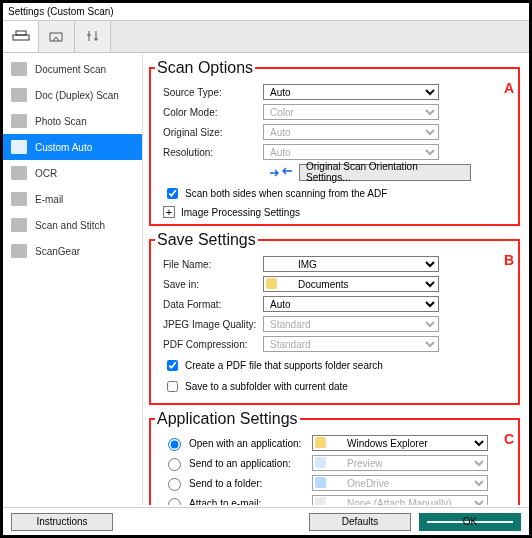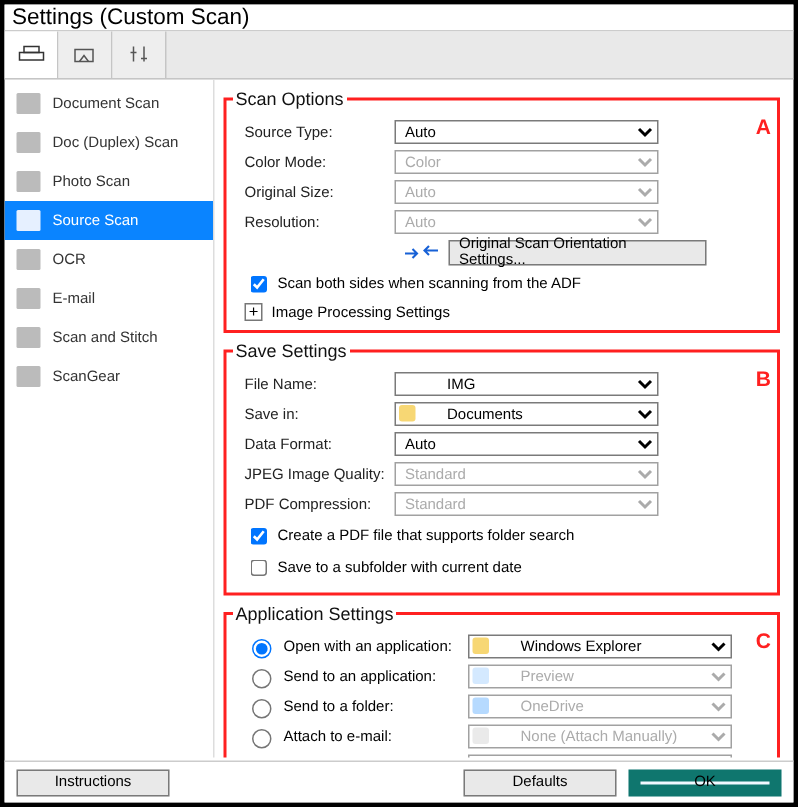--- a/index.html
+++ b/index.html
@@ -1,30 +1,30 @@
 <!DOCTYPE html>
 <html><head>
 <meta charset="utf-8">
 <style>
   * { box-sizing: border-box; font-family: "Segoe UI", Tahoma, sans-serif; }
   html, body { margin: 0; padding: 0; }
   body { width: 532px; height: 538px; border: 3px solid #000; background: #fff; font-size: 10px; color: #000; position: relative; }
-  .titlebar { height: 18px; line-height: 18px; padding-left: 5px; font-size: 15px; border-bottom: 1px solid #ccc; background: #fff; }
+  .titlebar { height: 18px; line-height: 18px; padding-left: 5px; font-size: 10px; border-bottom: 1px solid #ccc; background: #fff; }
   .topbar { height: 32px; background: #e9e9e9; border-bottom: 1px solid #c5c5c5; display: flex; }
   .topbar .tab { width: 36px; height: 100%; display: flex; align-items: center; justify-content: center; border-right: 1px solid #c5c5c5; background: #eee; cursor: pointer; }
   .topbar .tab.active { background: #fff; }
   .content { display: flex; height: 452px; }
   .sidebar { width: 140px; border-right: 1px solid #ddd; padding-top: 3px; }
   .sb-item { height: 26px; display: flex; align-items: center; padding-left: 8px; gap: 8px; cursor: pointer; color: #333; }
   .sb-item.active { background: #0a84ff; color: #fff; }
   .sb-ico { width: 16px; height: 14px; background: #bbb; display: inline-block; border-radius: 1px; position: relative; }
   .sb-item.active .sb-ico { background: #e6f0ff; }
   .panel { flex: 1; padding: 6px 9px 4px 6px; overflow: hidden; }
   fieldset.section { border: 2px solid #ff2020; margin: 0 0 5px 0; padding: 4px 6px 6px 6px; position: relative; }
-  fieldset.section > legend { font-size: 12px; color: #111; padding: 0 2px; margin-left: -2px; }
+  fieldset.section > legend { font-size: 16px; color: #111; padding: 0 2px; margin-left: -2px; }
   .badge { position: absolute; right: 4px; top: 3px; color: #ff2020; font-size: 14px; font-weight: bold; }
   .row { display: flex; align-items: center; height: 18px; margin: 2px 0; }
   .row label { width: 106px; padding-left: 6px; color: #222; }
   select.ctl, input.ctl { height: 16px; border: 1px solid #7a7a7a; background: #fff; font-size: 10px; padding: 0 2px; }
   .ctl-wide { width: 176px; }
   .ctl-disabled { color: #888; background: #f3f3f3; }
   .btn { height: 17px; border: 1px solid #7a7a7a; background: #e9e9e9; display: inline-flex; align-items: center; justify-content: center; font-size: 10px; padding: 0 6px; cursor: pointer; }
   .chk { display: flex; align-items: center; gap: 4px; margin: 4px 0 2px 6px; }
   .chk input { width: 11px; height: 11px; }
   .plusrow { display: flex; align-items: center; gap: 6px; margin: 4px 0 0 6px; }
@@ -81,21 +81,21 @@
     <div class="sb-item">
         <span class="sb-ico"></span>
         <span>Doc (Duplex) Scan</span>
       </div>
     <div class="sb-item">
         <span class="sb-ico"></span>
         <span>Photo Scan</span>
       </div>
     <div class="sb-item active">
         <span class="sb-ico"></span>
-        <span>Source Scan</span>
+        <span>Custom Auto</span>
       </div>
     <div class="sb-item">
         <span class="sb-ico"></span>
         <span>OCR</span>
       </div>
     <div class="sb-item">
         <span class="sb-ico"></span>
         <span>E-mail</span>
       </div>
     <div class="sb-item">

